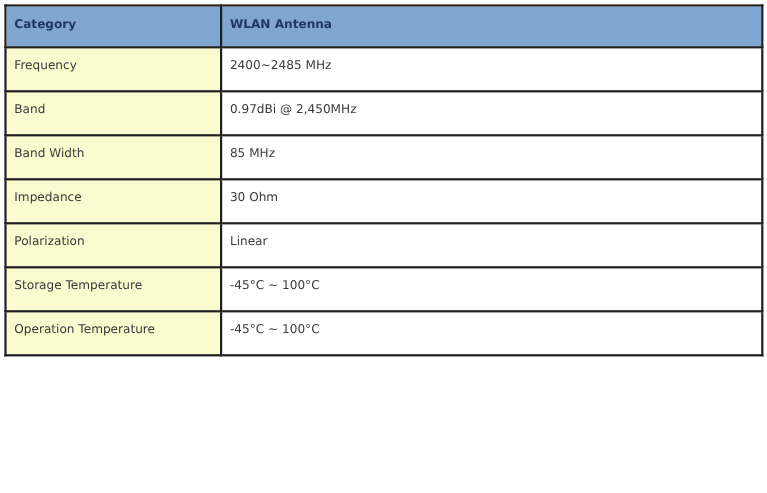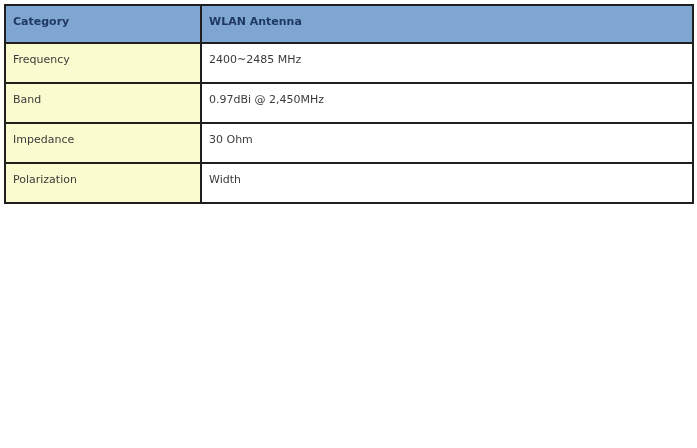--- a/index.html
+++ b/index.html
@@ -80,28 +80,40 @@
     <td class="val">2400~2485 MHz</td>
   </tr>
 
   <tr>
     <td class="cat">Band</td>
     <td class="val">0.97dBi @ 2,450MHz</td>
   </tr>
 
 
 
+  <tr>
+    <td class="cat">Band Width</td>
+    <td class="val">85 MHz</td>
+  </tr>
 
   <tr>
     <td class="cat">Impedance</td>
     <td class="val">30 Ohm</td>
   </tr>
 
   <tr>
     <td class="cat">Polarization</td>
-    <td class="val">Width</td>
+    <td class="val">Linear</td>
   </tr>
 
 
+  <tr>
+    <td class="cat">Storage Temperature</td>
+    <td class="val">-45°C ~ 100°C</td>
+  </tr>
 
+  <tr>
+    <td class="cat">Operation Temperature</td>
+    <td class="val">-45°C ~ 100°C</td>
+  </tr>
 </tbody>
   </table>
 </div>
 
 </body></html>

